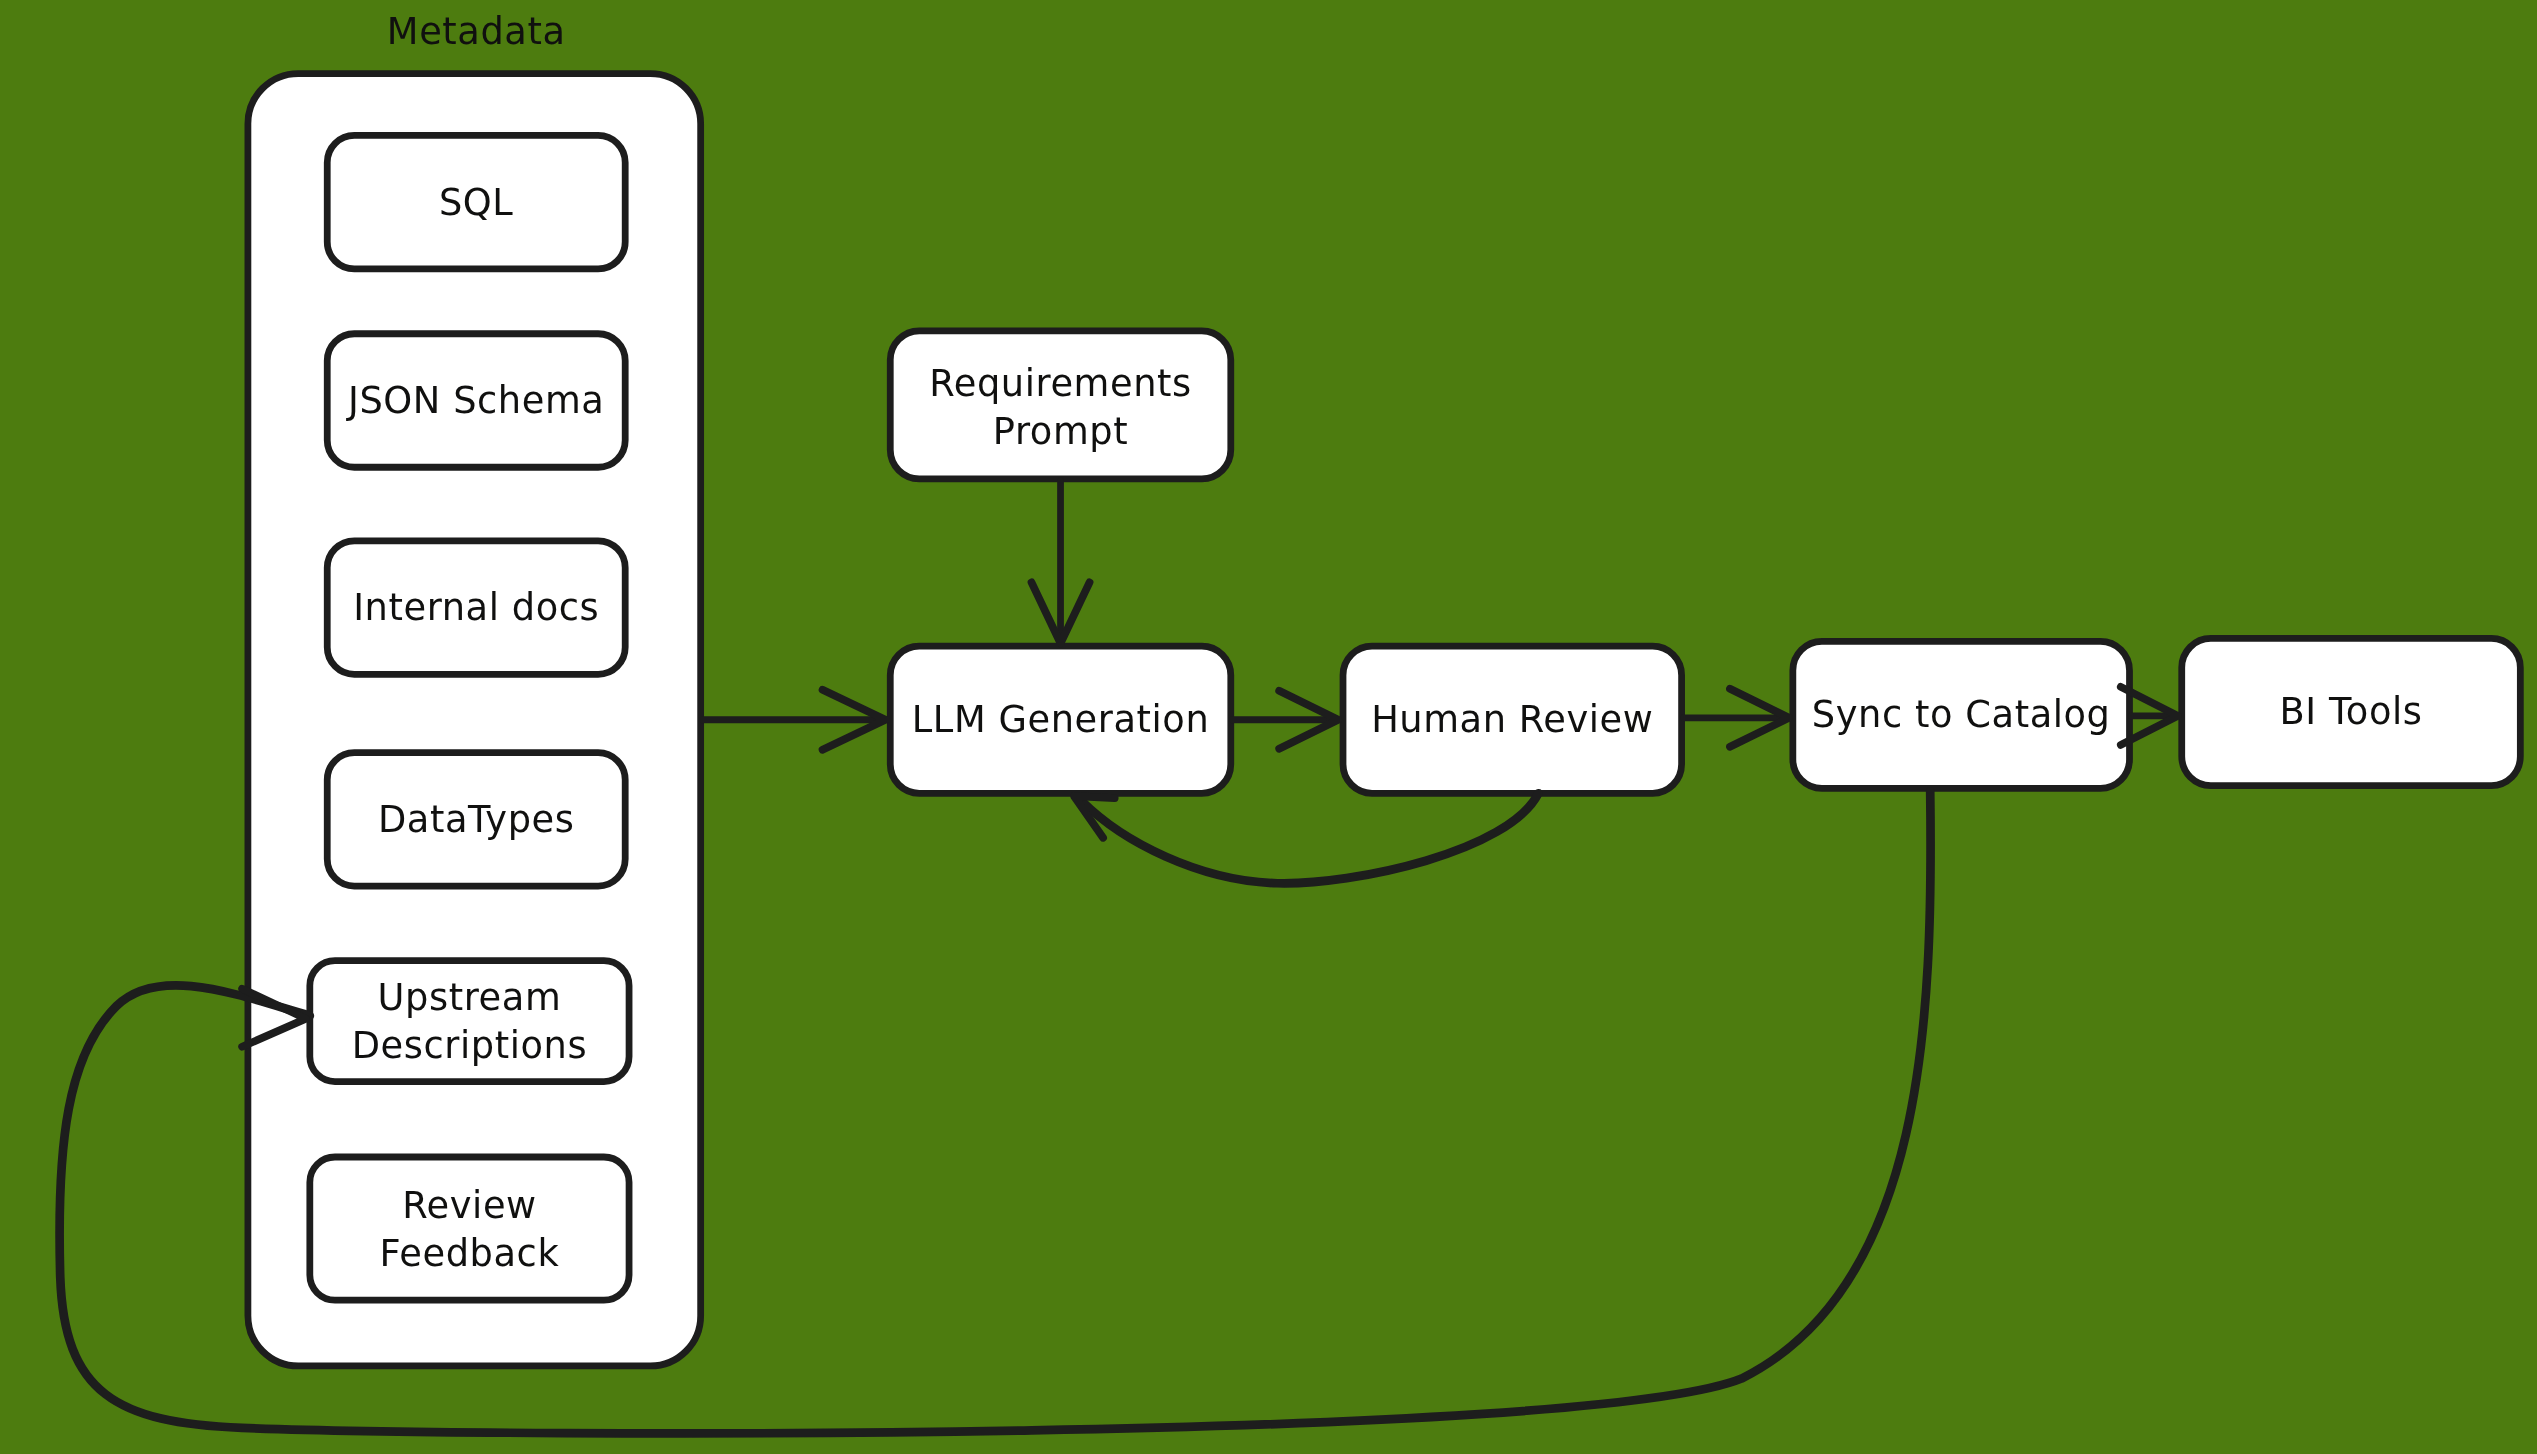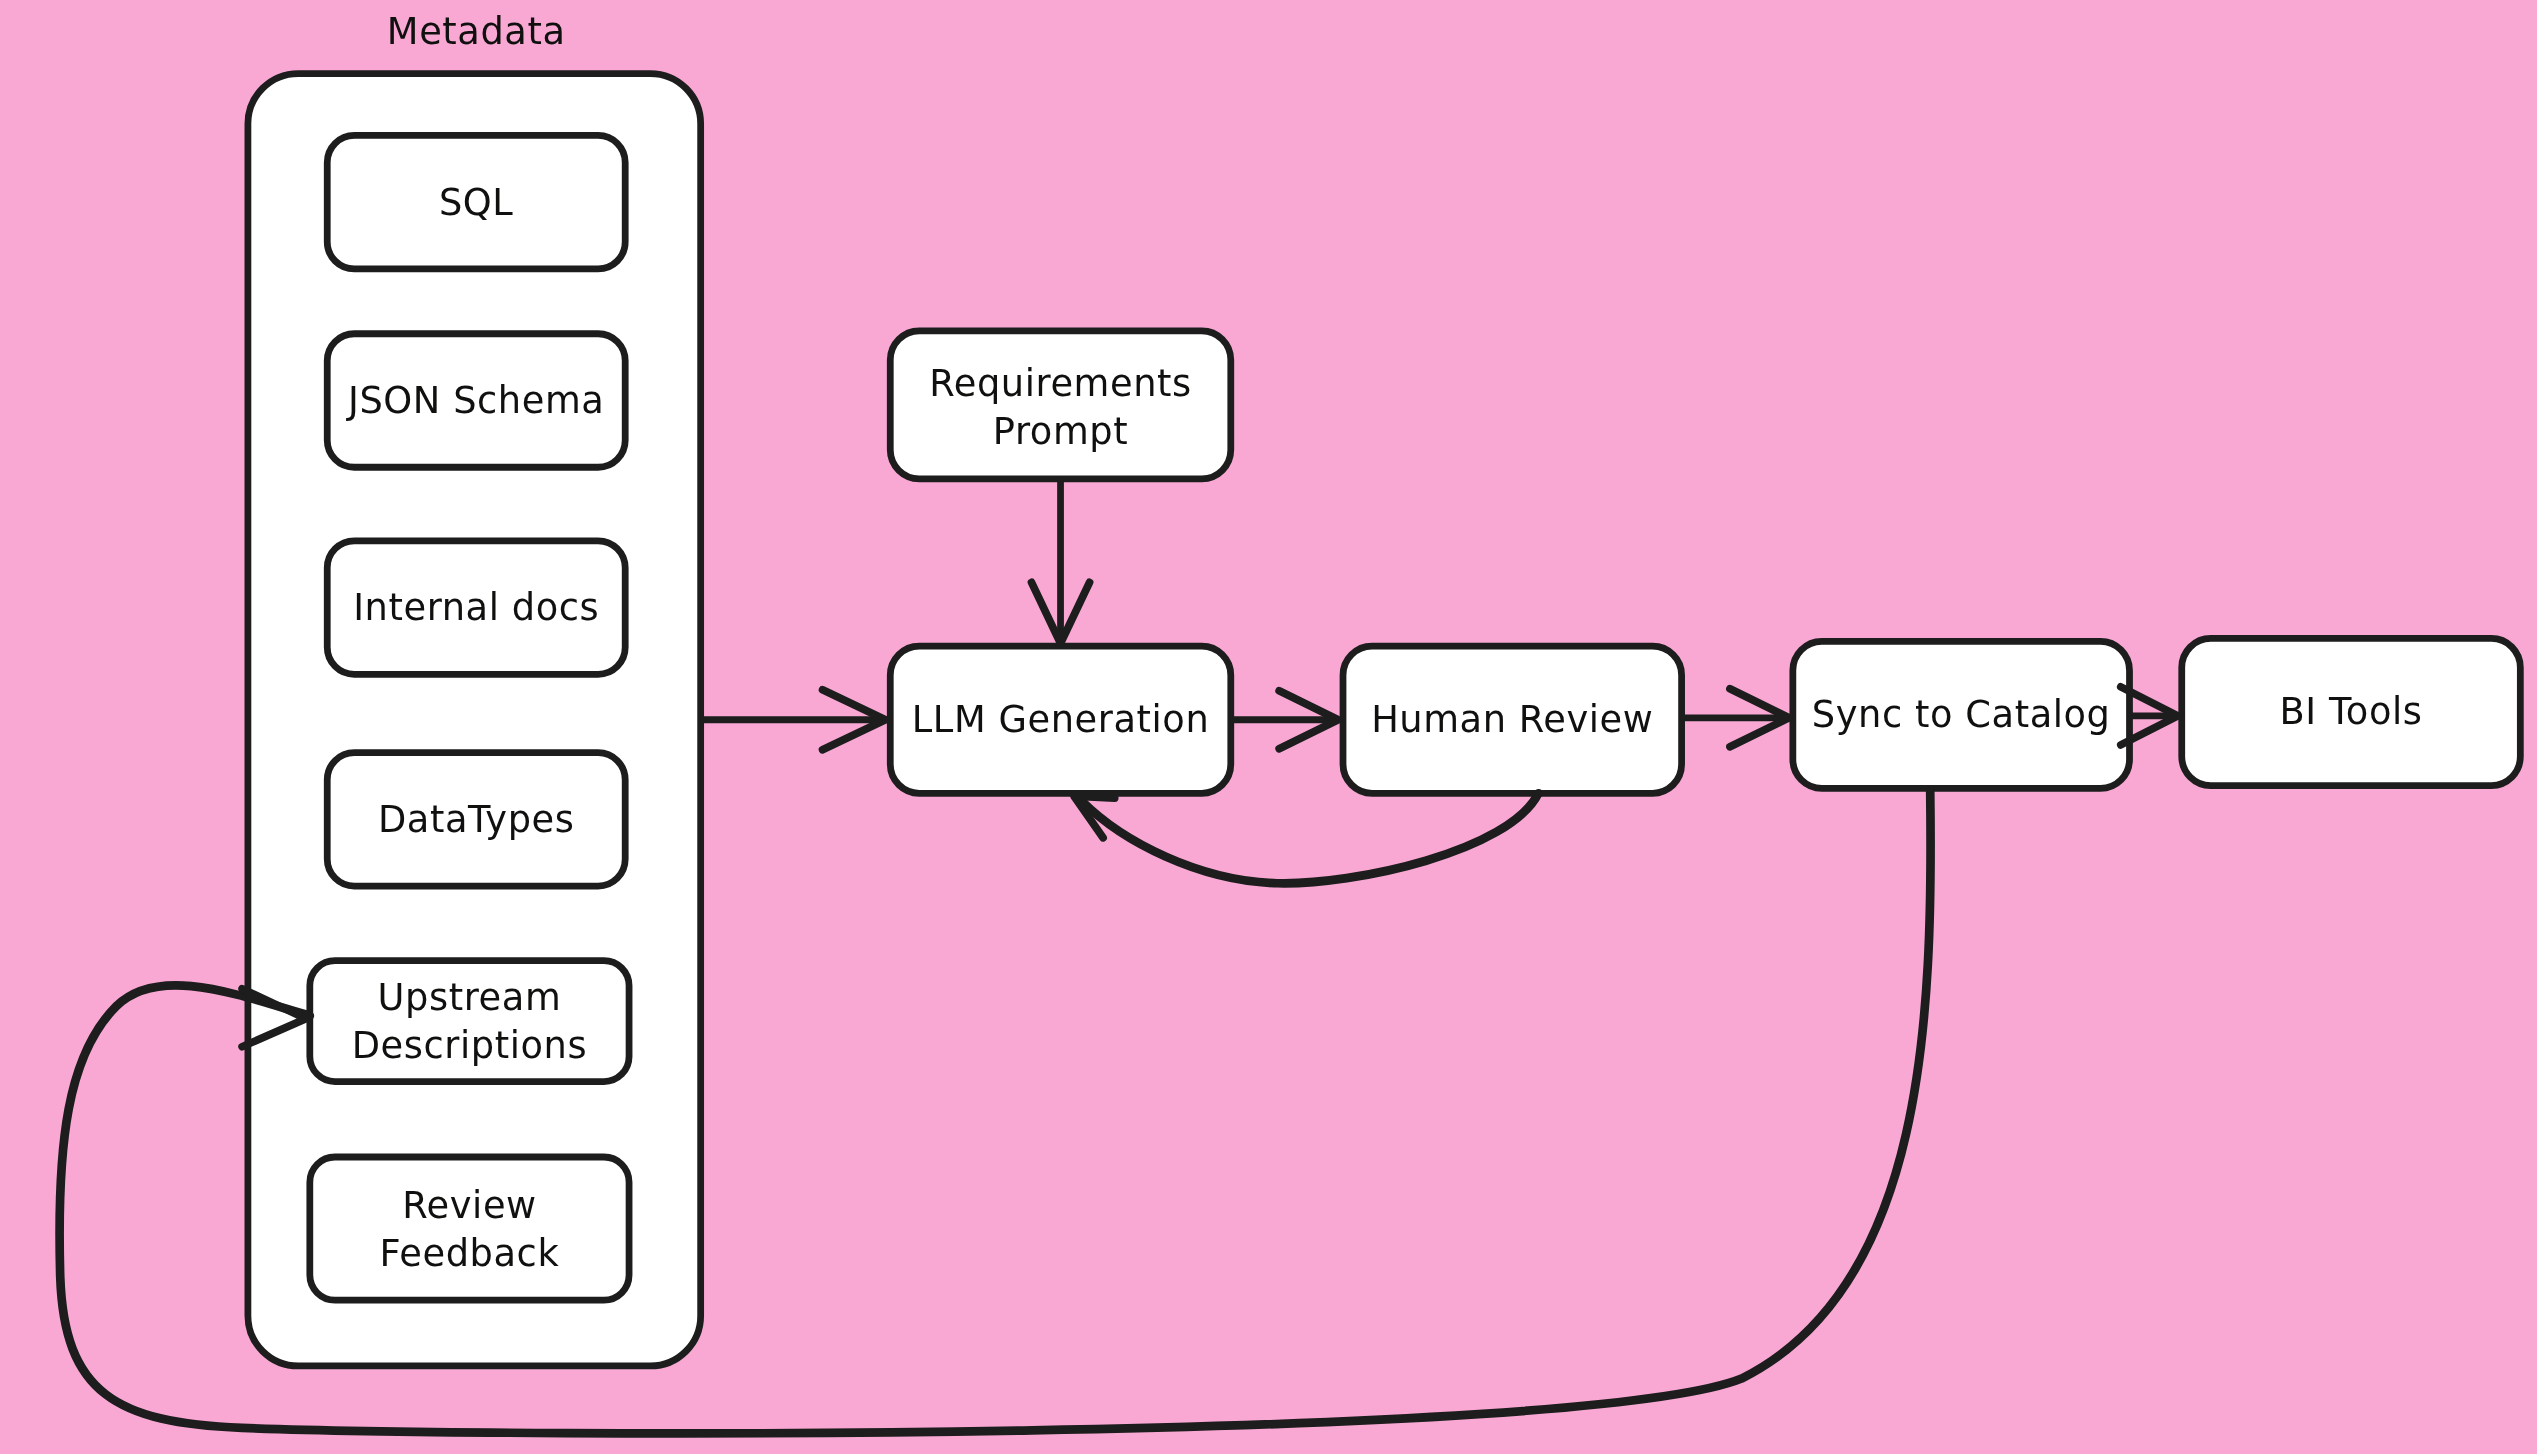--- a/index.html
+++ b/index.html
@@ -4,21 +4,21 @@
 <style>
   html, body {
     margin: 0;
     padding: 0;
     background: #ffffff;
   }
   #stage {
     position: relative;
     width: 2538px;
     height: 1454px;
-    background: #f9a8d4;
+    background: #4d7c0f;
     overflow: hidden;
   }
   svg.diagram {
     position: absolute;
     top: 0; left: 0;
     width: 2538px;
     height: 1454px;
   }
   .node-rect {
     fill: #ffffff;

